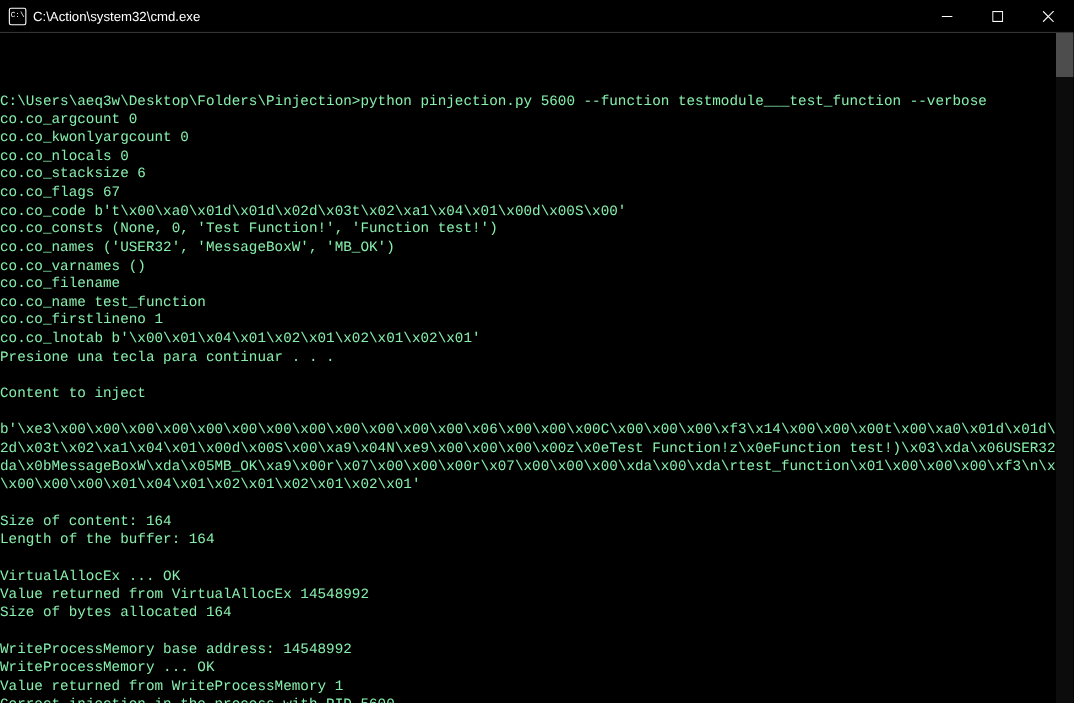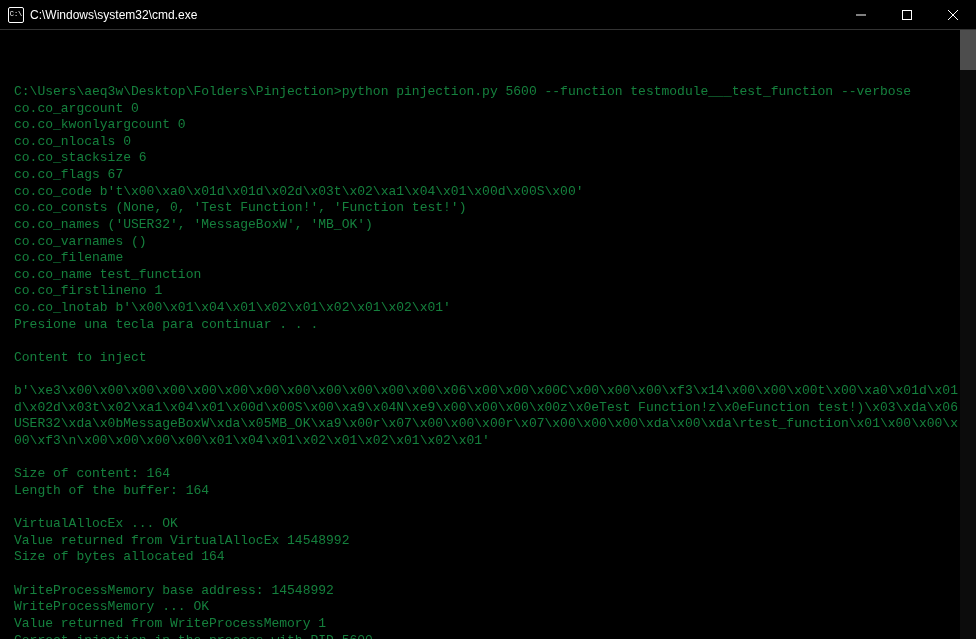--- a/index.html
+++ b/index.html
@@ -46,22 +46,22 @@
       display: flex;
       align-items: center;
       justify-content: center;
       color: #fff;
       font-family: 'Segoe UI', sans-serif;
       font-size: 12px;
       cursor: pointer;
     }
     .terminal {
       background: #000;
-      color: #15803d;
-      padding: 4px 14px;
+      color: #86efac;
+      padding: 4px 0;
       white-space: pre-wrap;
       word-break: break-all;
       line-height: 1.28;
       font-size: 13px;
       height: calc(100% - 30px);
       position: relative;
     }
     .scrollbar {
       position: absolute;
       right: 0;
@@ -83,21 +83,21 @@
     }
     svg { display: block; }
   </style>
 </head>
 <body>
 
 <div class="titlebar">
   <div class="titlebar-icon">
     <span style="font-size:7px;line-height:1;">C:\</span>
   </div>
-  <div class="titlebar-title">C:\Windows\system32\cmd.exe</div>
+  <div class="titlebar-title">C:\Action\system32\cmd.exe</div>
   <div class="titlebar-buttons">
     <div class="titlebar-btn">
       <svg width="10" height="10" viewBox="0 0 10 10">
           <line x1="0" y1="5" x2="10" y2="5" stroke="#fff" stroke-width="1"></line>
         </svg>
     </div>
     <div class="titlebar-btn">
       <svg width="10" height="10" viewBox="0 0 10 10">
           <rect x="0.5" y="0.5" width="9" height="9" fill="none" stroke="#fff" stroke-width="1"></rect>
         </svg>

